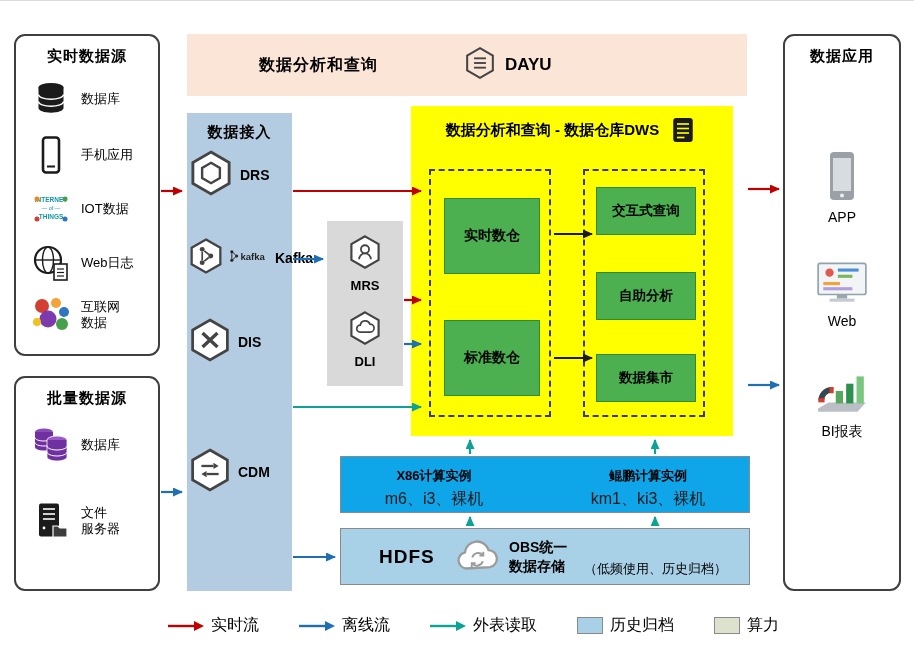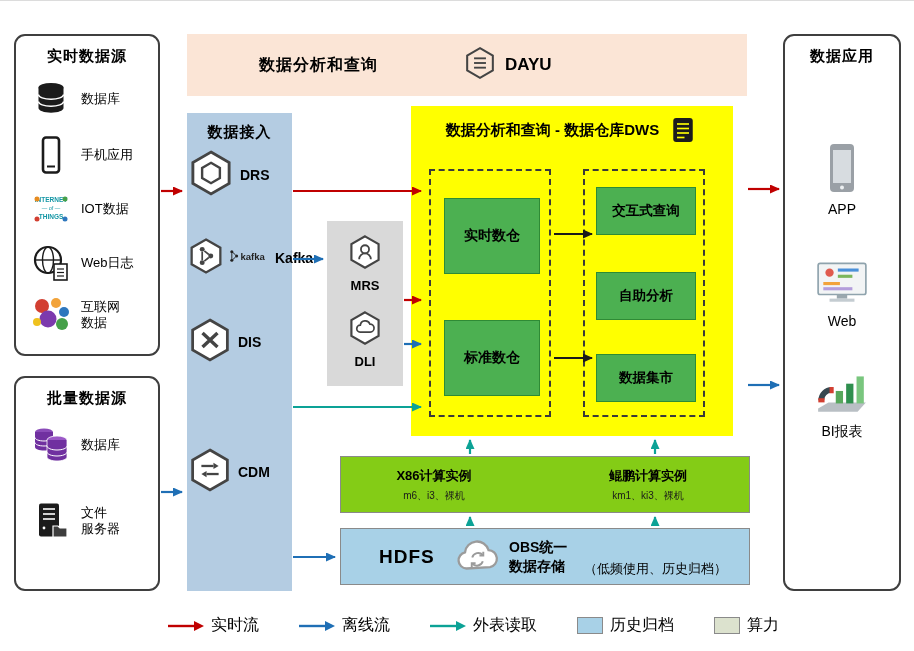--- a/index.html
+++ b/index.html
@@ -31,24 +31,24 @@
   .proc-svc { position:absolute; left:0; width:100%; display:flex; flex-direction:column; align-items:center; gap:4px; }
   .proc-label { font-weight:bold; font-size:13px; }
 
   .dws { position:absolute; left:411px; top:105px; width:322px; height:330px; background:#FFFF00; }
   .dws-header { display:flex; align-items:center; justify-content:center; gap:9px; padding-top:9px; }
   .dws-title { font-weight:bold; font-size:15px; }
   .dws-doc svg { width:30px; height:30px; display:block; }
   .dashed { position:absolute; border:2px dashed #3a3a3a; }
   .green-box { position:absolute; background:#4CB051; border:1px solid #2e8b35; display:flex; align-items:center; justify-content:center; font-weight:bold; font-size:14px; color:#000; }
 
-  .compute { position:absolute; left:340px; top:455px; width:410px; height:57px; background:#84cc16; border:1px solid #8a8a8a; }
+  .compute { position:absolute; left:340px; top:455px; width:410px; height:57px; background:#0ea5e9; border:1px solid #8a8a8a; }
   .compute-group { position:absolute; width:170px; text-align:center; top:10px; }
   .compute-title { font-weight:bold; font-size:13px; }
-  .compute-sub { font-size:10px; margin-top:4px; color:#1a1a1a; }
+  .compute-sub { font-size:16px; margin-top:4px; color:#1a1a1a; }
 
   .storage { position:absolute; left:340px; top:527px; width:410px; height:57px; background:#A8D1E7; border:1px solid #8a8a8a; }
   .hdfs-label { position:absolute; left:38px; top:50%; transform:translateY(-50%); font-weight:bold; font-size:19px; letter-spacing:1px; }
   .obs-cloud { position:absolute; left:112px; top:7px; }
   .obs-cloud svg { width:50px; height:40px; }
   .obs-text { position:absolute; left:168px; top:9px; font-weight:bold; font-size:14px; line-height:1.35; }
   .obs-note { position:absolute; left:243px; top:31px; font-size:13px; }
 
   .apps { position:absolute; left:783px; top:33px; width:118px; height:557px; }
   .app-item { position:absolute; left:0; width:100%; display:flex; flex-direction:column; align-items:center; gap:7px; }
@@ -335,21 +335,21 @@
     <div class="obs-text">
       <div>OBS统一</div>
       <div>数据存储</div>
     </div>
     <div class="obs-note">（低频使用、历史归档）</div>
   </div>
 
   <div class="panel apps">
     <div class="panel-title">数据应用</div>
 
-    <div class="app-item" style="top:106px;">
+    <div class="app-item" style="top:114px;">
       <span class="app-icon">
         <svg viewBox="0 0 40 52" width="40" height="52">
             <rect x="8" y="2" width="24" height="48" rx="4" fill="#9aa0a6"></rect>
             <rect x="11" y="8" width="18" height="33" fill="#d7dce0"></rect>
             <circle cx="20" cy="45.5" r="2" fill="#eceff1"></circle>
           </svg>
       </span>
       <span class="app-label">APP</span>
     </div>
 

